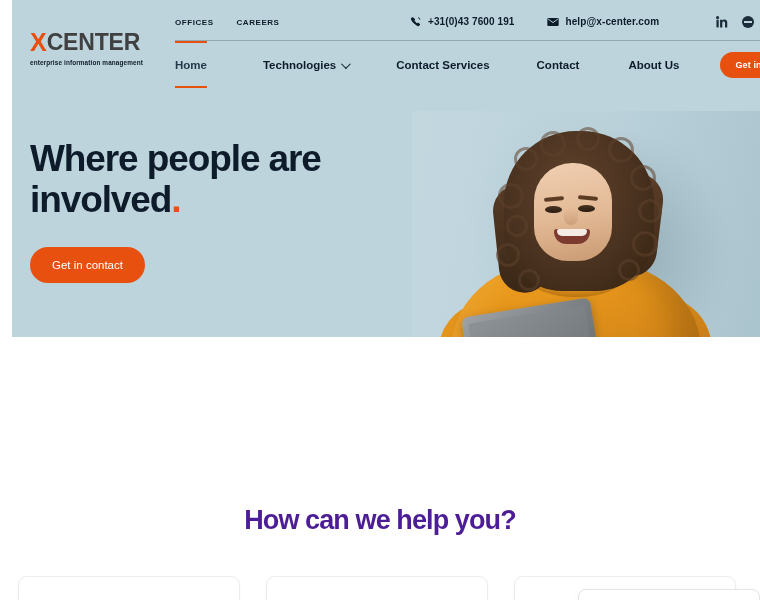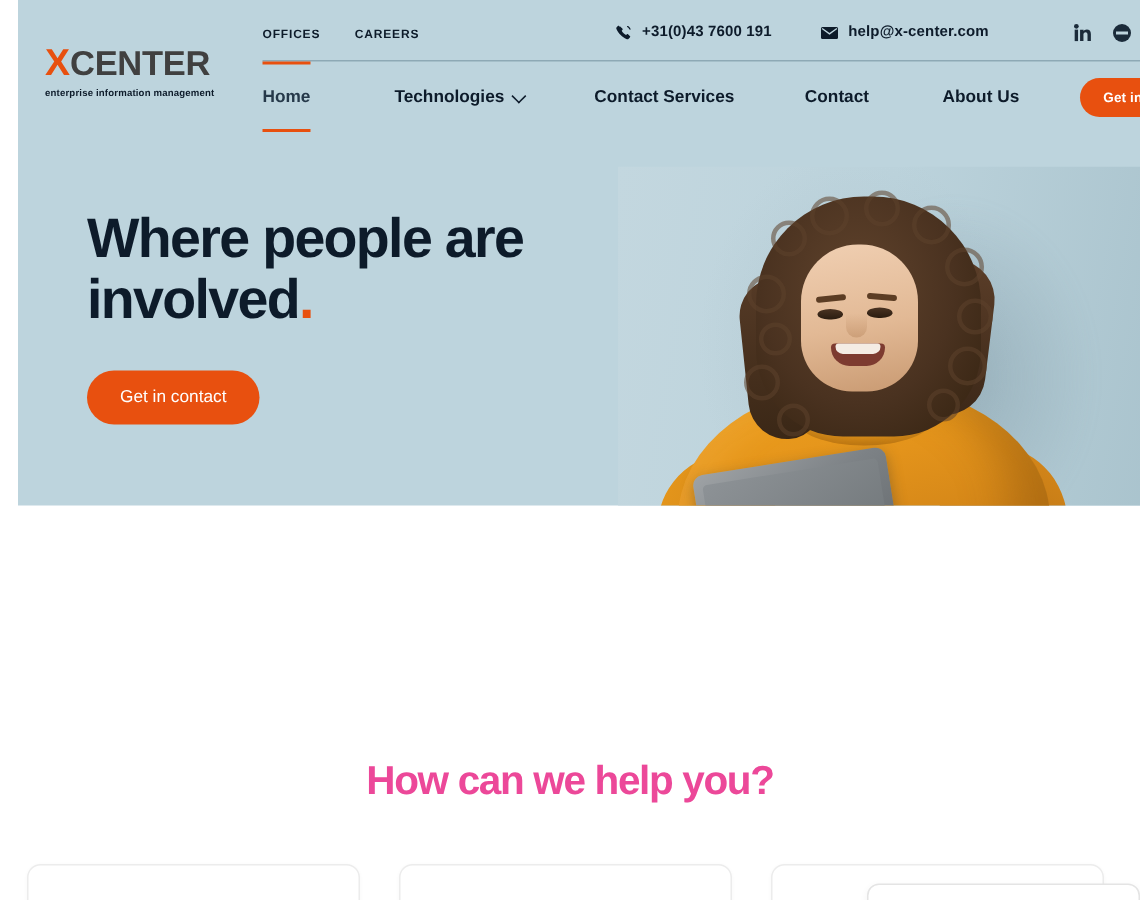--- a/index.html
+++ b/index.html
@@ -244,21 +244,21 @@
   .btn-nav-cta {
     background: #e8500f; color: #ffffff;
     border: none; border-radius: 16px;
     padding: 8px 15px; font-size: 9px; font-weight: 600;
     cursor: pointer; white-space: nowrap;
     font-family: "Liberation Sans", sans-serif;
     letter-spacing: 0.1px;
   }
 
   
-  .hero-copy { position: absolute; left: 18px; top: 138px; width: 380px; margin-left: 28px; }
+  .hero-copy { position: absolute; left: 18px; top: 138px; width: 380px; }
   .hero-title {
     font-size: 37px; font-weight: 800; line-height: 1.12;
     color: #0d1b2a; letter-spacing: -1.1px;
   }
   .hero-dot { color: #e8500f; }
   .hero-sub {
     margin-top: 24px;
     font-size: 15px; font-weight: 400; line-height: 1.42;
     color: #2c3e50; letter-spacing: -0.1px; max-width: 345px;
   }
@@ -271,21 +271,21 @@
   }
 
   
   .help-section {
     position: absolute; left: 0; top: 411px; width: 760px; height: 189px;
     background: #ffffff;
   }
   .help-title {
     position: absolute; left: 0; right: 0; top: 94px;
     text-align: center;
-    font-size: 27px; font-weight: 800; color: #ec4899;
+    font-size: 27px; font-weight: 800; color: #4c1d95;
     letter-spacing: -0.9px;
   }
   .cards {
     position: absolute; left: 18px; top: 165px;
     display: flex; gap: 26px;
   }
   .card {
     width: 222px; height: 60px;
     background: #ffffff;
     border: 1px solid #ececec;

